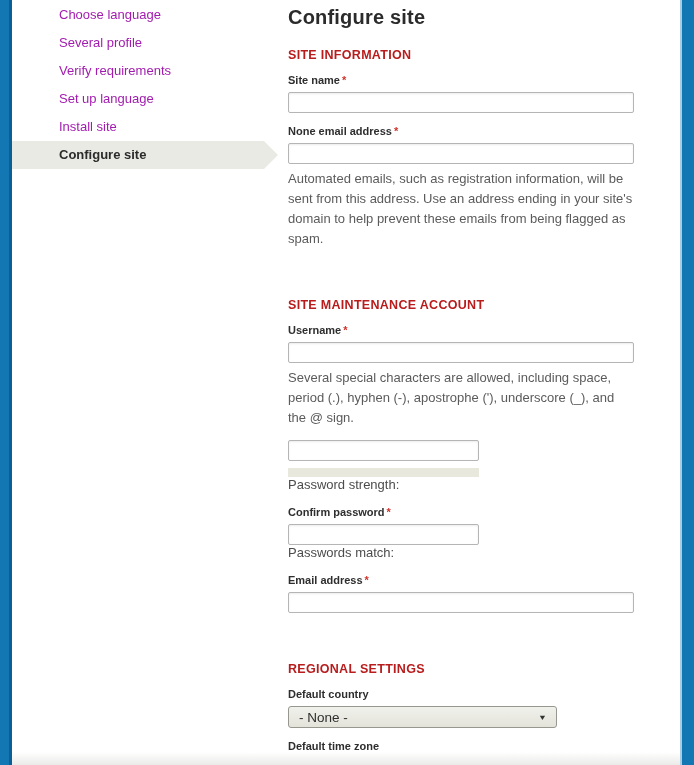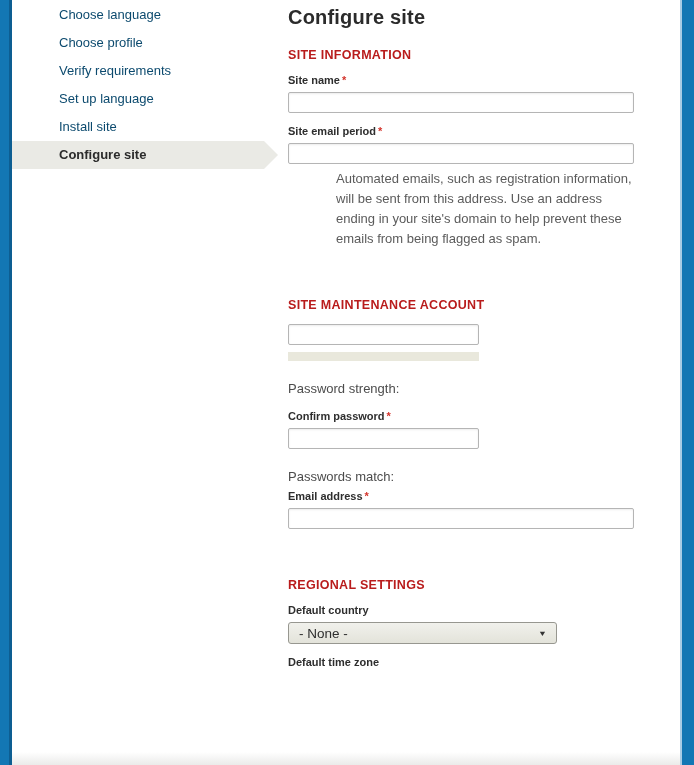--- a/index.html
+++ b/index.html
@@ -29,21 +29,21 @@
   
   .sidebar {
     position: absolute; left: 12px; top: 0; width: 252px; padding-top: 1px;
   }
   .step-list { list-style: none; }
   .step {
     position: relative;
     height: 28px; line-height: 28px;
     padding-left: 47px;
     font-size: 13px;
-    color: #0c4a6e;
+    color: #a21caf;
     white-space: nowrap;
   }
   .step.active {
     background: #eaeae5;
     color: #2b2b2b;
     font-weight: 600;
   }
   .step.active::after {
     content: "";
     position: absolute; right: -14px; top: 0;
@@ -83,25 +83,24 @@
     box-shadow: inset 0 1px 2px rgba(0,0,0,0.08);
     font-size: 13px; color: #333;
     padding: 0 6px;
     outline: none;
   }
   input.text-input.narrow { width: 191px; }
   .description {
     font-size: 13px; color: #5b5b5b;
     line-height: 20px;
     margin-top: 5px;
-    margin-left: 48px;
   }
   .inline-note {
     font-size: 13px; color: #4c4c4c;
-    margin-top: 20px;
+    margin-top: 0;
   }
   .strength-bar {
     width: 191px; height: 9px;
     background: #e9e8dc;
     margin-top: 7px;
   }
   
   .select {
     display: flex; align-items: center; justify-content: space-between;
     height: 22px;
@@ -119,60 +118,65 @@
 </head>
 <body>
 
 <div class="edge-bar-left"></div>
 <div class="edge-bar-right"></div>
 <div class="bottom-fade"></div>
 
 <div class="sidebar">
   <ol class="step-list">
     <li class="step">Choose language</li>
-    <li class="step">Choose profile</li>
+    <li class="step">Several profile</li>
     <li class="step">Verify requirements</li>
     <li class="step">Set up language</li>
     <li class="step">Install site</li>
     <li class="step active">Configure site</li>
   </ol>
 </div>
 
 <div class="main">
   <h1 class="page-title">Configure site</h1>
 
   <span class="section-title">SITE INFORMATION</span>
 
   <div class="form-item">
     <label class="field-label"><span>Site name</span><span class="req">*</span></label>
     <input class="text-input" type="text" value="" style="">
   </div>
 
   <div class="form-item">
-    <label class="field-label"><span>Site email period</span><span class="req">*</span></label>
+    <label class="field-label"><span>None email address</span><span class="req">*</span></label>
     <input class="text-input" type="text" value="" style="">
     <div class="description">Automated emails, such as registration information, will be sent from this address. Use an address ending in your site's domain to help prevent these emails from being flagged as spam.</div>
   </div>
 
   <span class="section-title mt-lg">SITE MAINTENANCE ACCOUNT</span>
 
+  <div class="form-item">
+    <label class="field-label"><span>Username</span><span class="req">*</span></label>
+    <input class="text-input" type="text" value="" style="">
+    <div class="description">Several special characters are allowed, including space, period (.), hyphen (-), apostrophe ('), underscore (_), and the @ sign.</div>
+  </div>
 
   <div class="form-item">
     <input class="text-input narrow" type="password" value="" style="">
     <div class="strength-bar"></div>
     <div class="inline-note">Password strength:</div>
   </div>
 
   <div class="form-item" style="margin-top:14px">
     <label class="field-label"><span>Confirm password</span><span class="req">*</span></label>
     <input class="text-input narrow" type="password" value="" style="">
     <div class="inline-note">Passwords match:</div>
   </div>
 
-  <div class="form-item" style="margin-top:6px">
+  <div class="form-item" style="margin-top:14px">
     <label class="field-label"><span>Email address</span><span class="req">*</span></label>
     <input class="text-input" type="text" value="" style="">
   </div>
 
   <span class="section-title mt-lg">REGIONAL SETTINGS</span>
 
   <div class="form-item">
     <label class="field-label">Default country</label>
     <div class="select country" role="combobox">
       <span>- None -</span>

